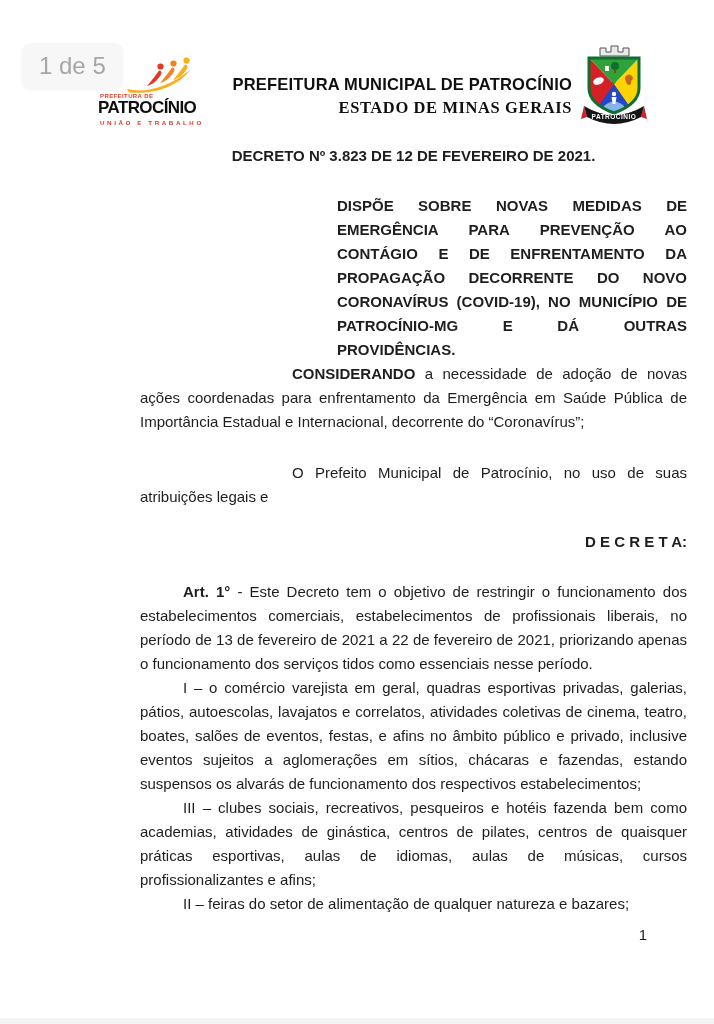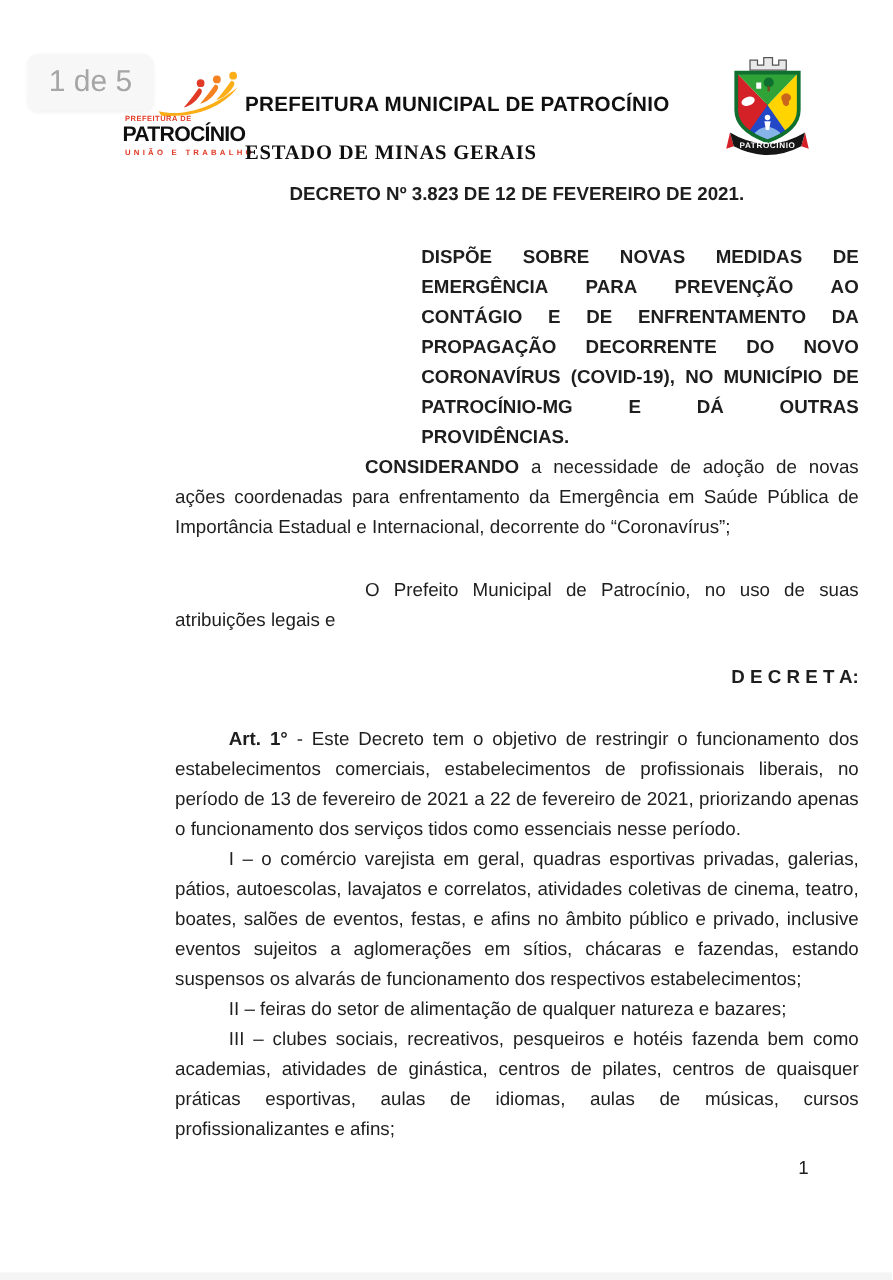--- a/index.html
+++ b/index.html
@@ -37,26 +37,26 @@
   }
   .logo-name {
     font-size: 17px; font-weight: 700; letter-spacing: -0.6px;
     color: #0f0f0f; line-height: 1.05; white-space: nowrap;
   }
   .logo-motto {
     font-size: 6.2px; font-weight: 700; color: var(--logo-red, #e03a26);
     letter-spacing: 2.6px; margin: 2px 0 0 2px; white-space: nowrap;
   }
   
-  .header-title { position: absolute; left: 196px; top: 75px; width: 376px; text-align: left; }
+  .header-title { position: absolute; left: 196px; top: 75px; width: 376px; text-align: right; }
   .ht1 { font-size: 16.5px; font-weight: 700; letter-spacing: .2px; color: #101010; white-space: nowrap; }
   .ht2 {
     font-family: "Liberation Serif", serif;
     font-size: 16.5px; font-weight: 700; letter-spacing: .6px;
-    margin-top: 18px; color: #101010;
+    margin-top: 4px; color: #101010;
   }
   .crest { position: absolute; left: 575px; top: 42px; }
   
   .content {
     position: absolute; left: 100px; top: 144px; width: 547px;
     font-size: 15px; line-height: 24px; text-align: justify; margin-left: 40px;
   }
   .doc-title { text-align: center; font-weight: 700; }
   .ementa { margin: 26px 0 0 197px; font-weight: 700; }
   .para { margin: 0; }
@@ -140,21 +140,21 @@
 
     <p class="para indent-big mt-pre"><span>O Prefeito Municipal de Patrocínio, no uso de suas atribuições legais e</span></p>
 
     <div class="decreta">D E C R E T A:</div>
 
     <p class="para indent-sm mt-art"><b>Art. 1°</b><span> - Este Decreto tem o objetivo de restringir o funcionamento dos estabelecimentos comerciais, estabelecimentos de profissionais liberais, no período de 13 de fevereiro de 2021 a 22 de fevereiro de 2021, priorizando apenas o funcionamento dos serviços tidos como essenciais nesse período.</span></p>
 
 
     <p class="para indent-sm"><span>I – o comércio varejista em geral, quadras esportivas privadas, galerias, pátios, autoescolas, lavajatos e correlatos, atividades coletivas de cinema, teatro, boates, salões de eventos, festas, e afins no âmbito público e privado, inclusive eventos sujeitos a aglomerações em sítios, chácaras e fazendas, estando suspensos os alvarás de funcionamento dos respectivos estabelecimentos;</span></p>
 
+    <p class="para indent-sm"><span>III – clubes sociais, recreativos, pesqueiros e hotéis fazenda bem como academias, atividades de ginástica, centros de pilates, centros de quaisquer práticas esportivas, aulas de idiomas, aulas de músicas, cursos profissionalizantes e afins;</span></p>
+
     <p class="para indent-sm"><span>II – feiras do setor de alimentação de qualquer natureza e bazares;</span></p>
-
-    <p class="para indent-sm"><span>III – clubes sociais, recreativos, pesqueiros e hotéis fazenda bem como academias, atividades de ginástica, centros de pilates, centros de quaisquer práticas esportivas, aulas de idiomas, aulas de músicas, cursos profissionalizantes e afins;</span></p>
   </main>
 
   <div class="pagenum">1</div>
 
   <div class="bottom-strip"></div>
 </div>
 
 </body></html>

